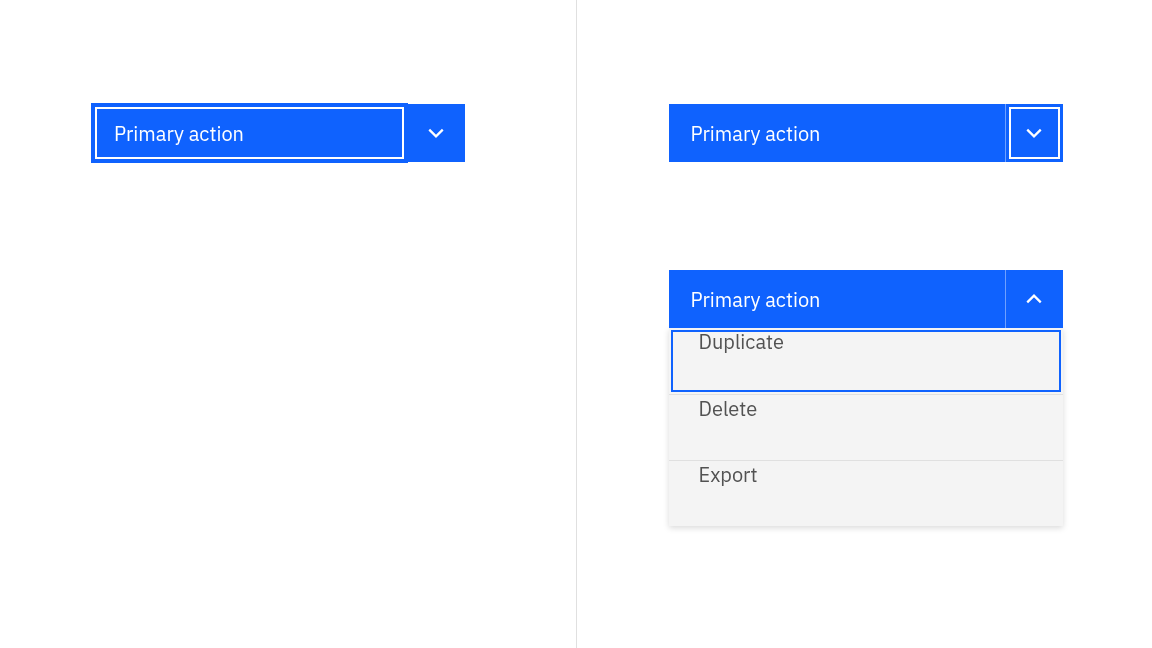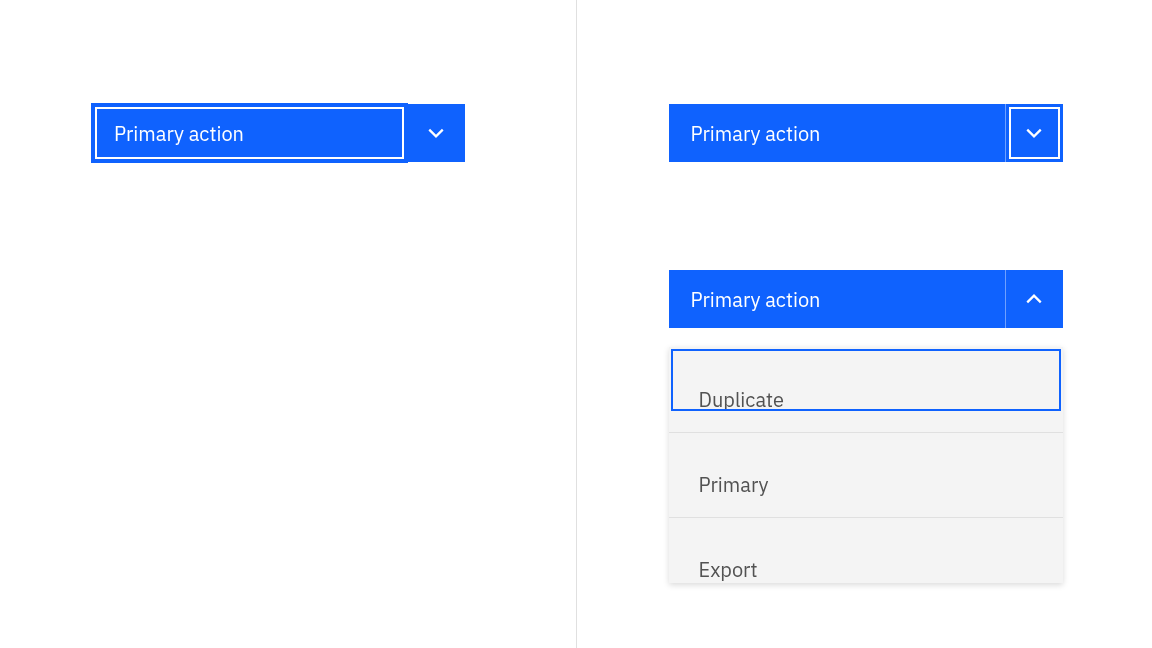--- a/index.html
+++ b/index.html
@@ -88,28 +88,27 @@
 
     
     .menu {
       width: 394px;
       background: #f4f4f4;
       box-shadow: 0 2px 6px rgba(0,0,0,0.15);
     }
     .menu-item {
       height: 66px;
       display: flex;
-      align-items: flex-end;
+      align-items: flex-start;
       padding: 0 30px;
       font-size: 20px;
       color: #525252;
       cursor: pointer;
       border-top: 1px solid #e0e0e0;
       position: relative;
-      margin-top: 19px;
     }
     .menu-item:first-of-type { border-top: none; }
     .menu-item.focused::after {
       content: "";
       position: absolute;
       inset: 2px;
       border: 2px solid #0f62fe;
       pointer-events: none;
     }
 
@@ -165,21 +164,21 @@
                 <path d="M2 11l6-6 6 6" fill="none" stroke="#ffffff" stroke-width="2"></path>
               </svg>
           </span>
         </div>
       </div>
       <div class="menu">
         <div class="menu-item focused">
           <span>Duplicate</span>
         </div>
         <div class="menu-item">
-          <span>Primary</span>
+          <span>Delete</span>
         </div>
         <div class="menu-item">
           <span>Export</span>
         </div>
       </div>
     </div>
   </div>
 </div>
 
 </body></html>

